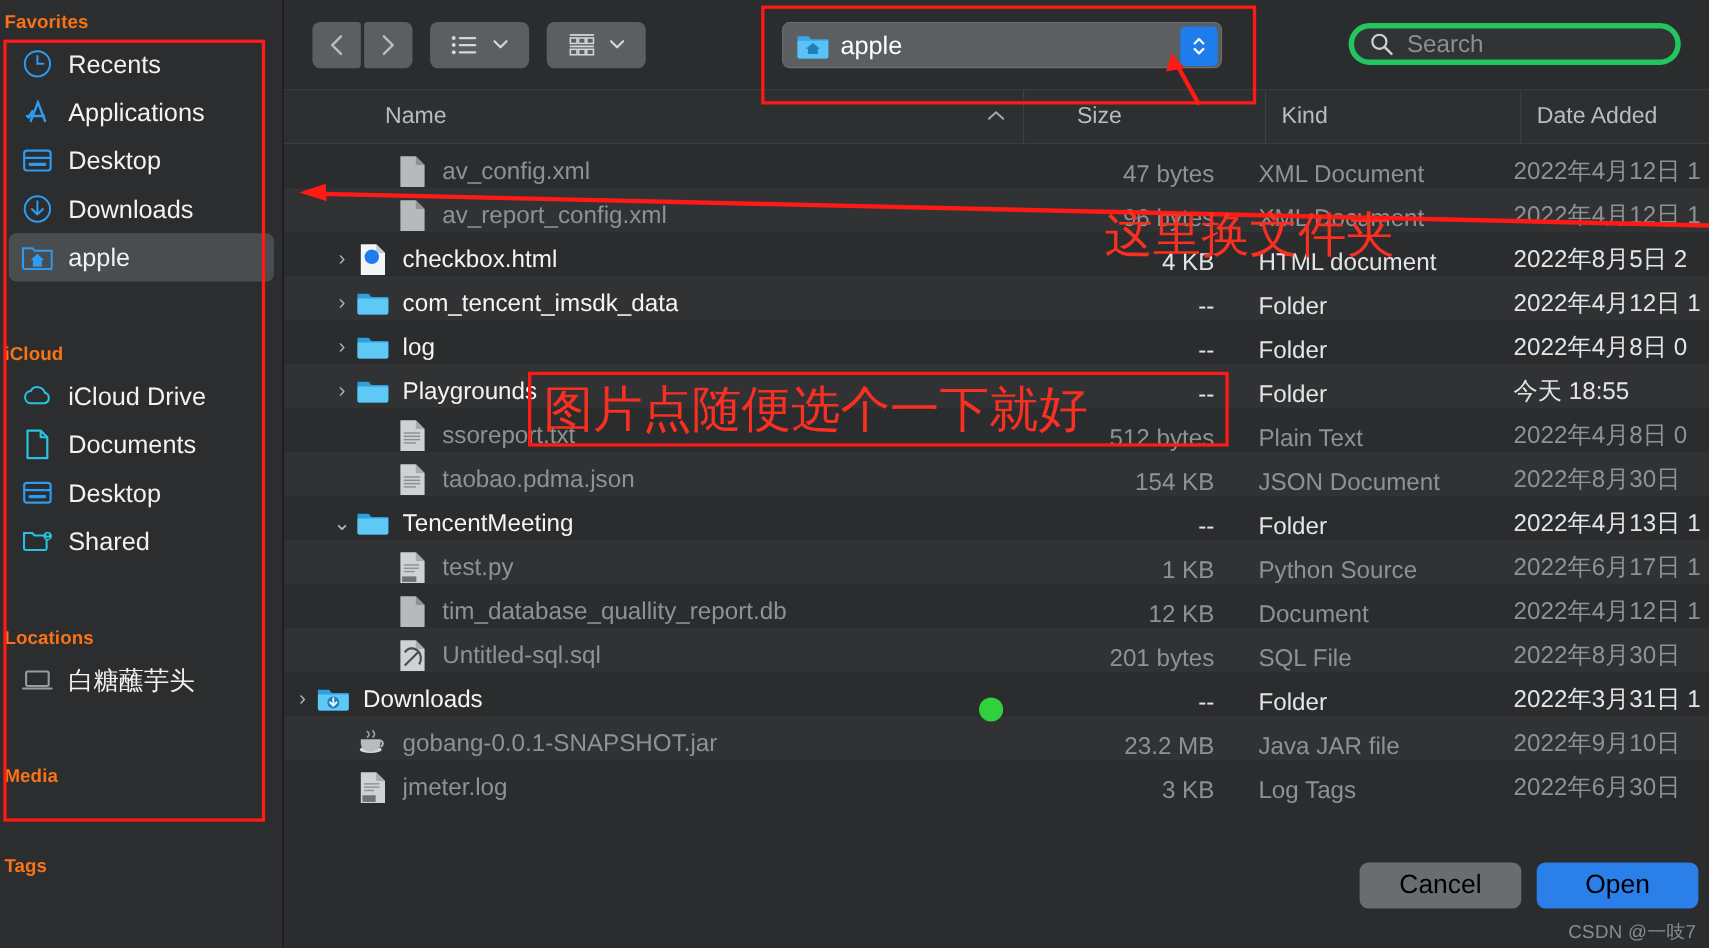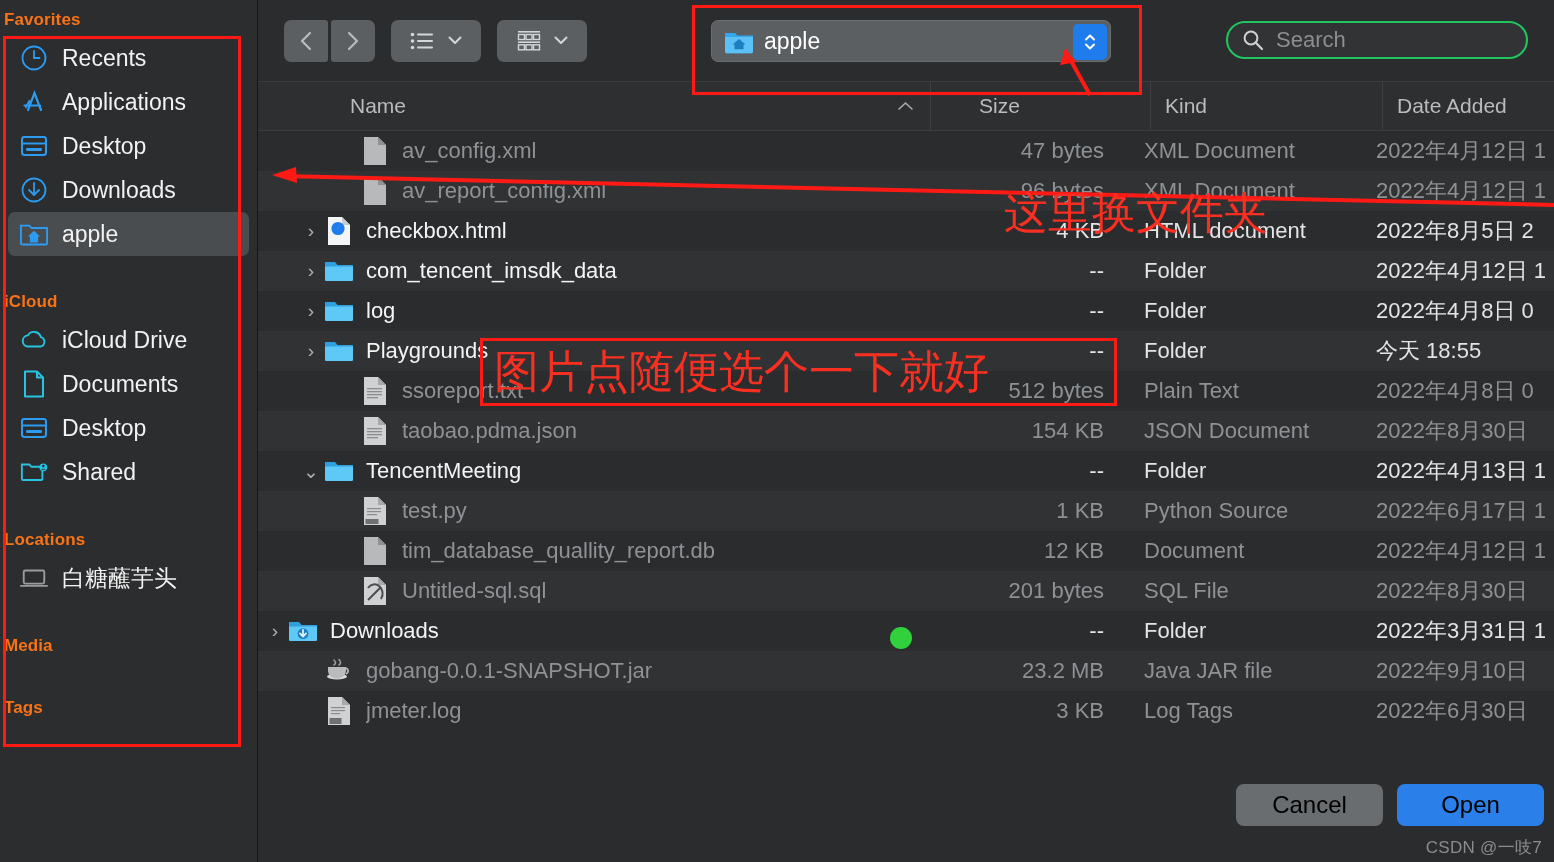--- a/index.html
+++ b/index.html
@@ -31,21 +31,21 @@
     box-sizing: border-box;
     overflow: hidden;
   }
   .sb-header {
     font-size: 17px;
     color: #f97316;
     font-weight: bold;
     padding: 0 0 6px 4px;
     letter-spacing: .1px;
   }
-  .sb-header.mt { padding-top: 36px; }
+  .sb-header.mt { padding-top: 16px; margin-top: 40px; }
   .sb-item {
     display: flex;
     align-items: center;
     height: 44px;
     padding-left: 12px;
     border-radius: 7px;
     margin: 0 8px 0 8px;
     gap: 14px;
   }
   .sb-item.selected { background: #4a4d50; }
@@ -133,21 +133,21 @@
     width: 34px; height: 36px;
     background: #1f7cec;
     border-radius: 5px;
     display: flex; flex-direction: column;
     align-items: center; justify-content: center;
     color: #fff; font-size: 11px; line-height: 9px;
   }
   .search-box {
     position: absolute; right: 26px; top: 21px;
     width: 302px; height: 38px;
-    border: 2px solid #22c55e;
+    border: 5px solid #22c55e;
     border-radius: 19px;
     background: #313335;
     display: flex; align-items: center;
     padding-left: 14px;
     box-sizing: border-box;
     gap: 12px;
   }
   .search-ph { font-size: 22px; color: #8c8f92; }
 
   
@@ -179,21 +179,21 @@
   .ch-date { flex: 1 1 auto; }
 
   
   .rows {
     flex: 1 1 auto;
     overflow: hidden;
     position: relative;
   }
   .row {
     height: 40px;
-    display: flex; align-items: center;
+    display: flex; align-items: flex-end;
     font-size: 22px;
     box-sizing: border-box;
     color: #8f9295;
   }
   .row.odd  { background: #2a2c2e; }
   .row.even { background: #303234; }
   .row.enabled { color: #ededed; }
   .cell-name {
     flex: 0 0 672px;
     display: flex; align-items: center;

